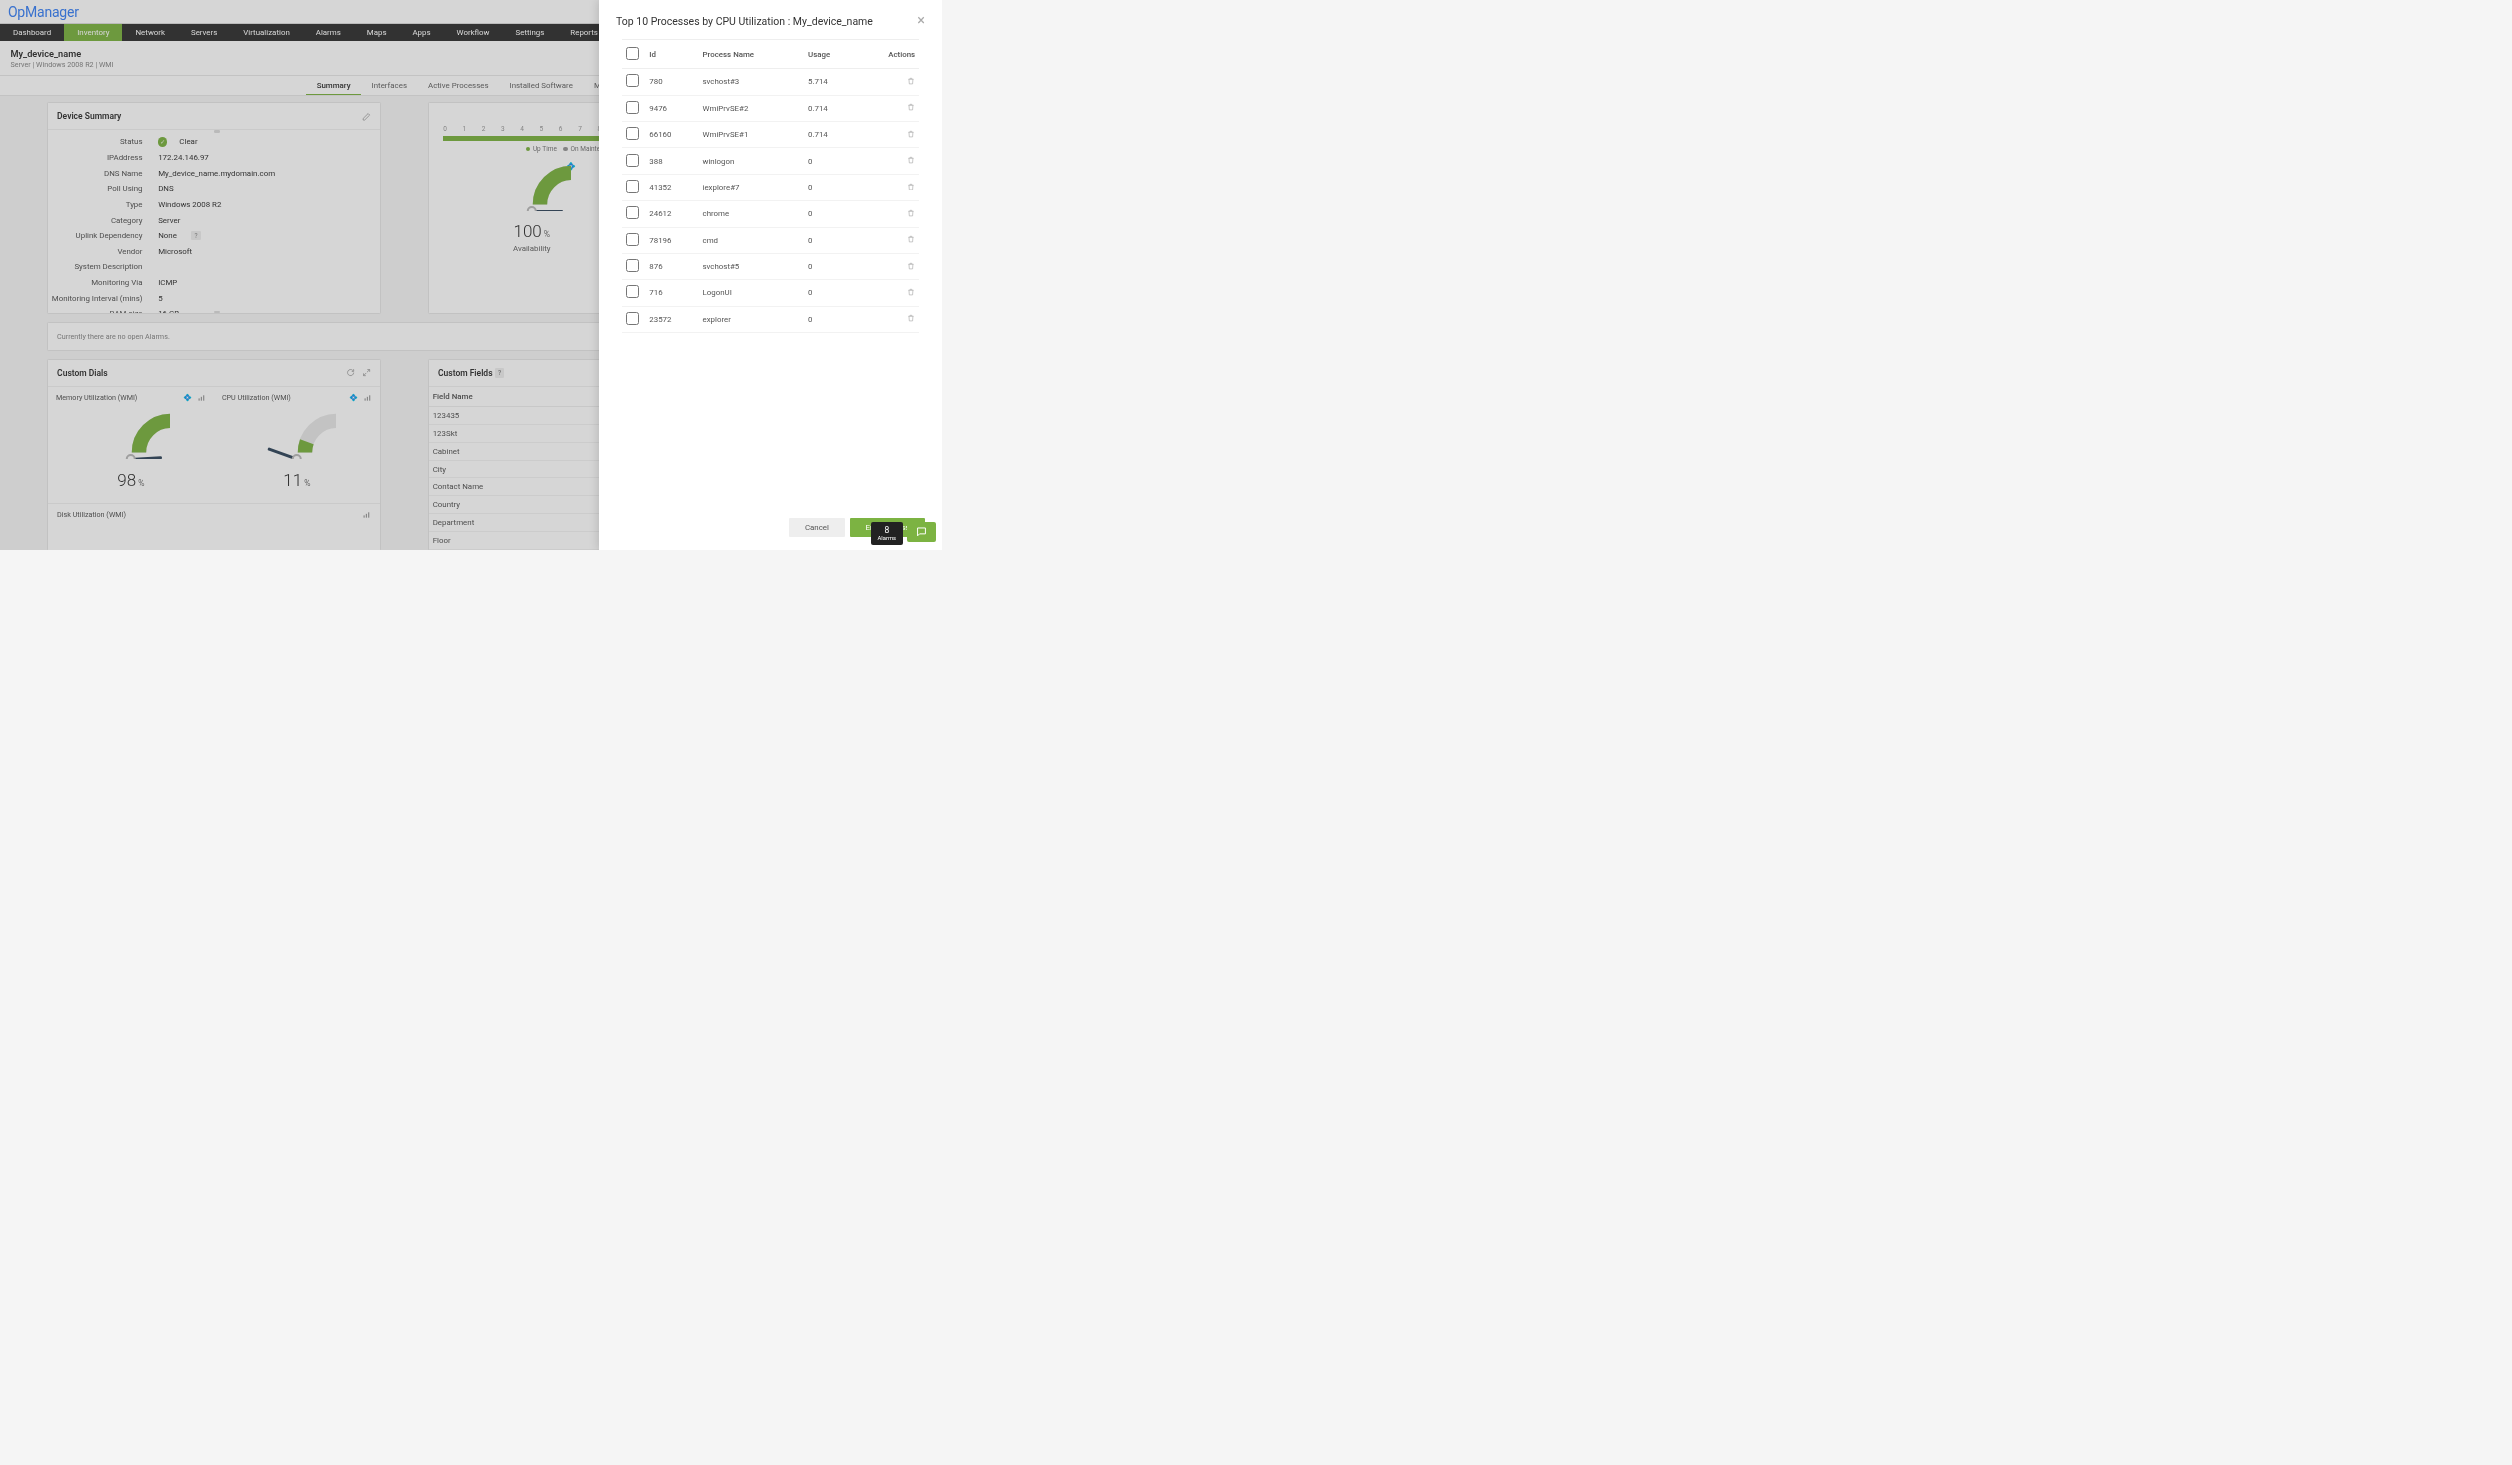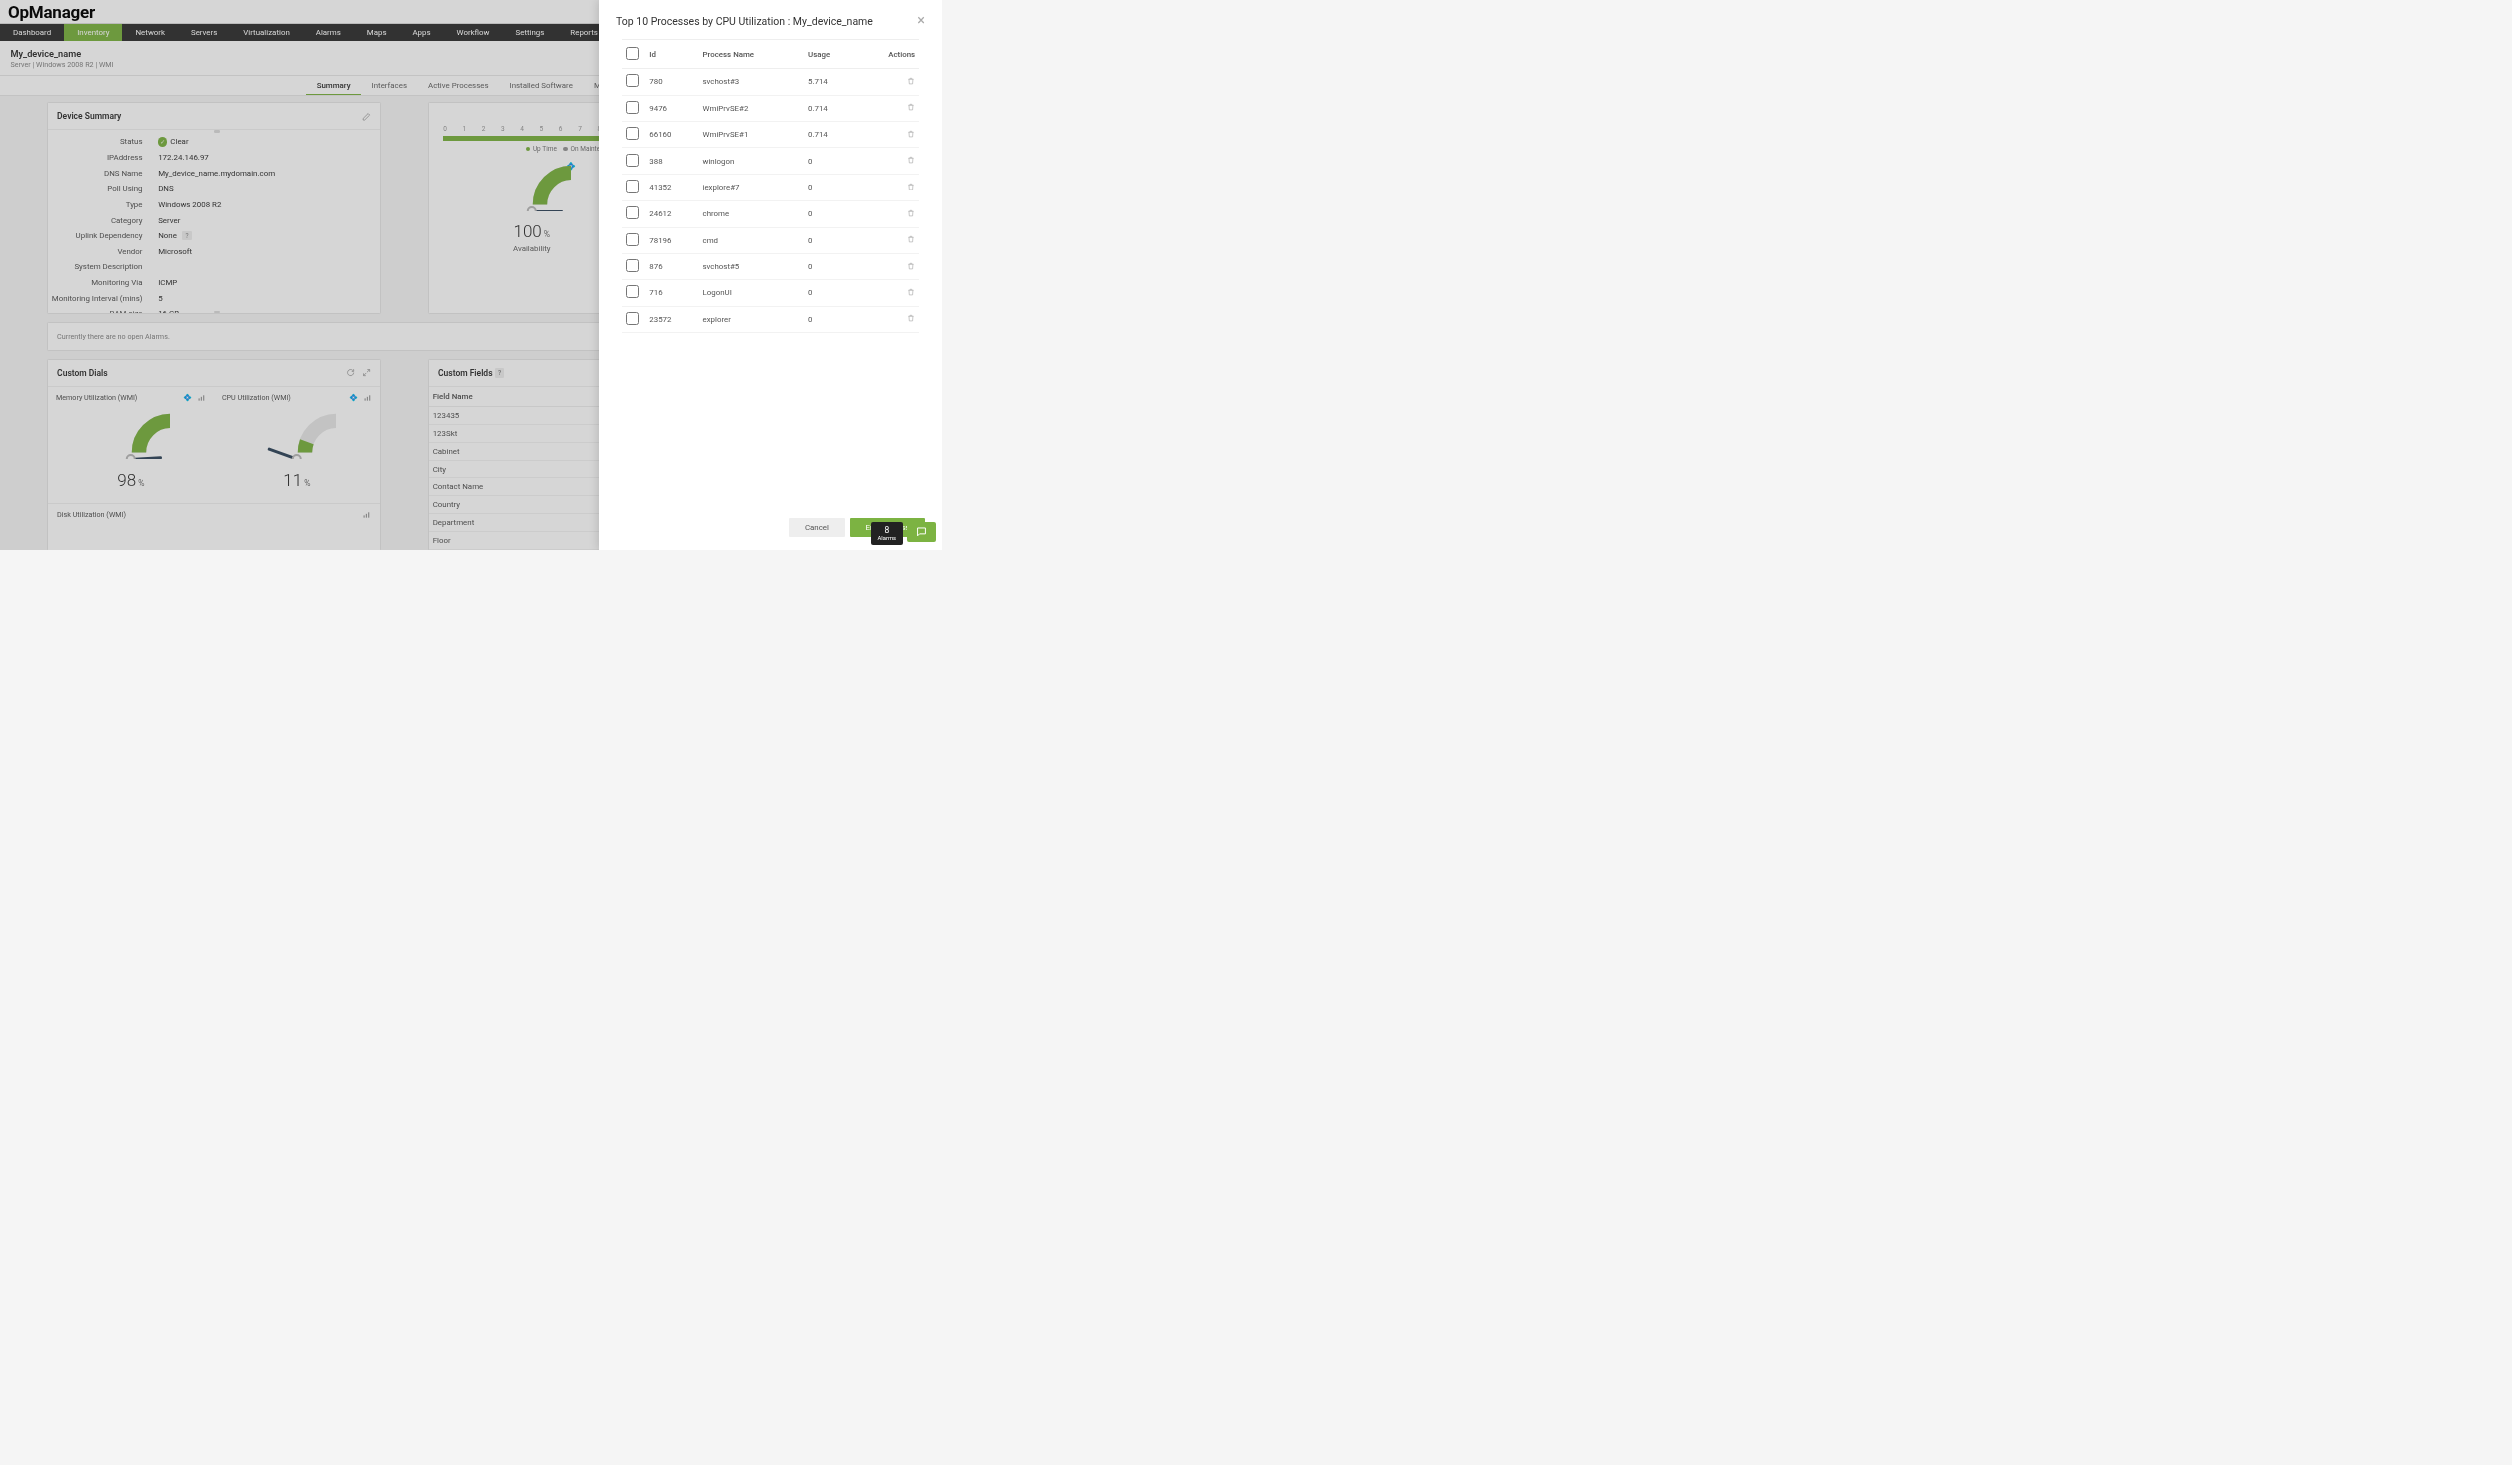--- a/index.html
+++ b/index.html
@@ -1,20 +1,20 @@
 <!DOCTYPE html>
 <html style="font-size:10.5px"><head>
 <meta charset="utf-8">
 <style>
 * { margin: 0; padding: 0; box-sizing: border-box; font-family: -apple-system, BlinkMacSystemFont, "Segoe UI", Roboto, sans-serif; }
 body { background: #f5f5f5; font-size: 8.5px; color: #333; width: 942px; height: 550px; overflow: hidden; position: relative; }
 
 
 .topbar { height: 24px; background: #fff; border-bottom: 0.7px solid #ddd; display: flex; align-items: center; padding: 0 7.9px; }
-.brand { font-size: 17px; font-weight: 700; color: #000000; letter-spacing: -0.2px; }
+.brand { font-size: 14px; font-weight: 400; color: #3b82f6; letter-spacing: -0.2px; }
 .topbar-spacer { flex: 1; }
 .topbar-icons { display: flex; gap: 11.8px; align-items: center; }
 .topbar-icon { width: 11.8px; height: 11.8px; color: #999; cursor: pointer; }
 .avatar-circle { width: 14.4px; height: 14.4px; border-radius: 50%; background: #e6e6e6; }
 
 
 .mainnav { height: 17px; background: #333; display: flex; align-items: stretch; }
 .navitem { color: #fff; font-size: 7.9px; padding: 0 13px; display: flex; align-items: center; cursor: pointer; }
 .navitem.active { background: #7cb342; }
 .nav-spacer { flex: 1; }
@@ -37,21 +37,21 @@
 .panel { background: #fff; border: 0.7px solid #e6e6e6; border-radius: 1.3px; margin-left: 39px; }
 .panel-header { padding: 7.9px 9.2px; font-size: 8.5px; font-weight: 600; border-bottom: 0.7px solid #f0f0f0; display: flex; align-items: center; }
 .panel-header .spacer { flex: 1; }
 .panel-body { padding: 6.5px 9.2px; }
 
 
 .devsummary { flex: 0 0 334px; }
 .ds-list { max-height: 183px; overflow: hidden; position: relative; padding: 3.9px 0; }
 .ds-row { display: flex; padding: 3.3px 2.6px; font-size: 7.9px; }
 .ds-label { width: 92px; text-align: right; margin-right: 15.7px; color: #555; }
-.ds-value { color: #333; display: flex; align-items: center; gap: 3px; }
+.ds-value { color: #333; display: flex; align-items: center; gap: 12px; }
 .clear-chip { width: 9.2px; height: 9.2px; border-radius: 50%; background: #7cb342; display: inline-flex; align-items: center; justify-content: center; color: #fff; font-size: 5.9px; }
 .help-chip { display: inline-flex; width: 9.2px; height: 9.2px; font-size: 6.5px; background: #eee; border-radius: 1.3px; align-items: center; justify-content: center; color: #888; margin-left: 2.6px; }
 .scroll-dot { position: absolute; left: 50%; width: 6.5px; height: 2.6px; background: #ddd; border-radius: 1.3px; }
 
 
 .availpanel { flex: 1; }
 .availtitle { text-align: center; font-size: 7.9px; font-weight: 600; margin-bottom: 6.5px; }
 .availtitle small { font-weight: 400; color: #999; font-size: 7.2px; }
 .timeline-scale { display: flex; justify-content: space-between; font-size: 6.5px; color: #999; padding: 0 5.2px; margin-bottom: 2.6px; }
 .timeline-bar { height: 5.2px; background: #eee; margin: 0 5.2px 3.9px; position: relative; }

